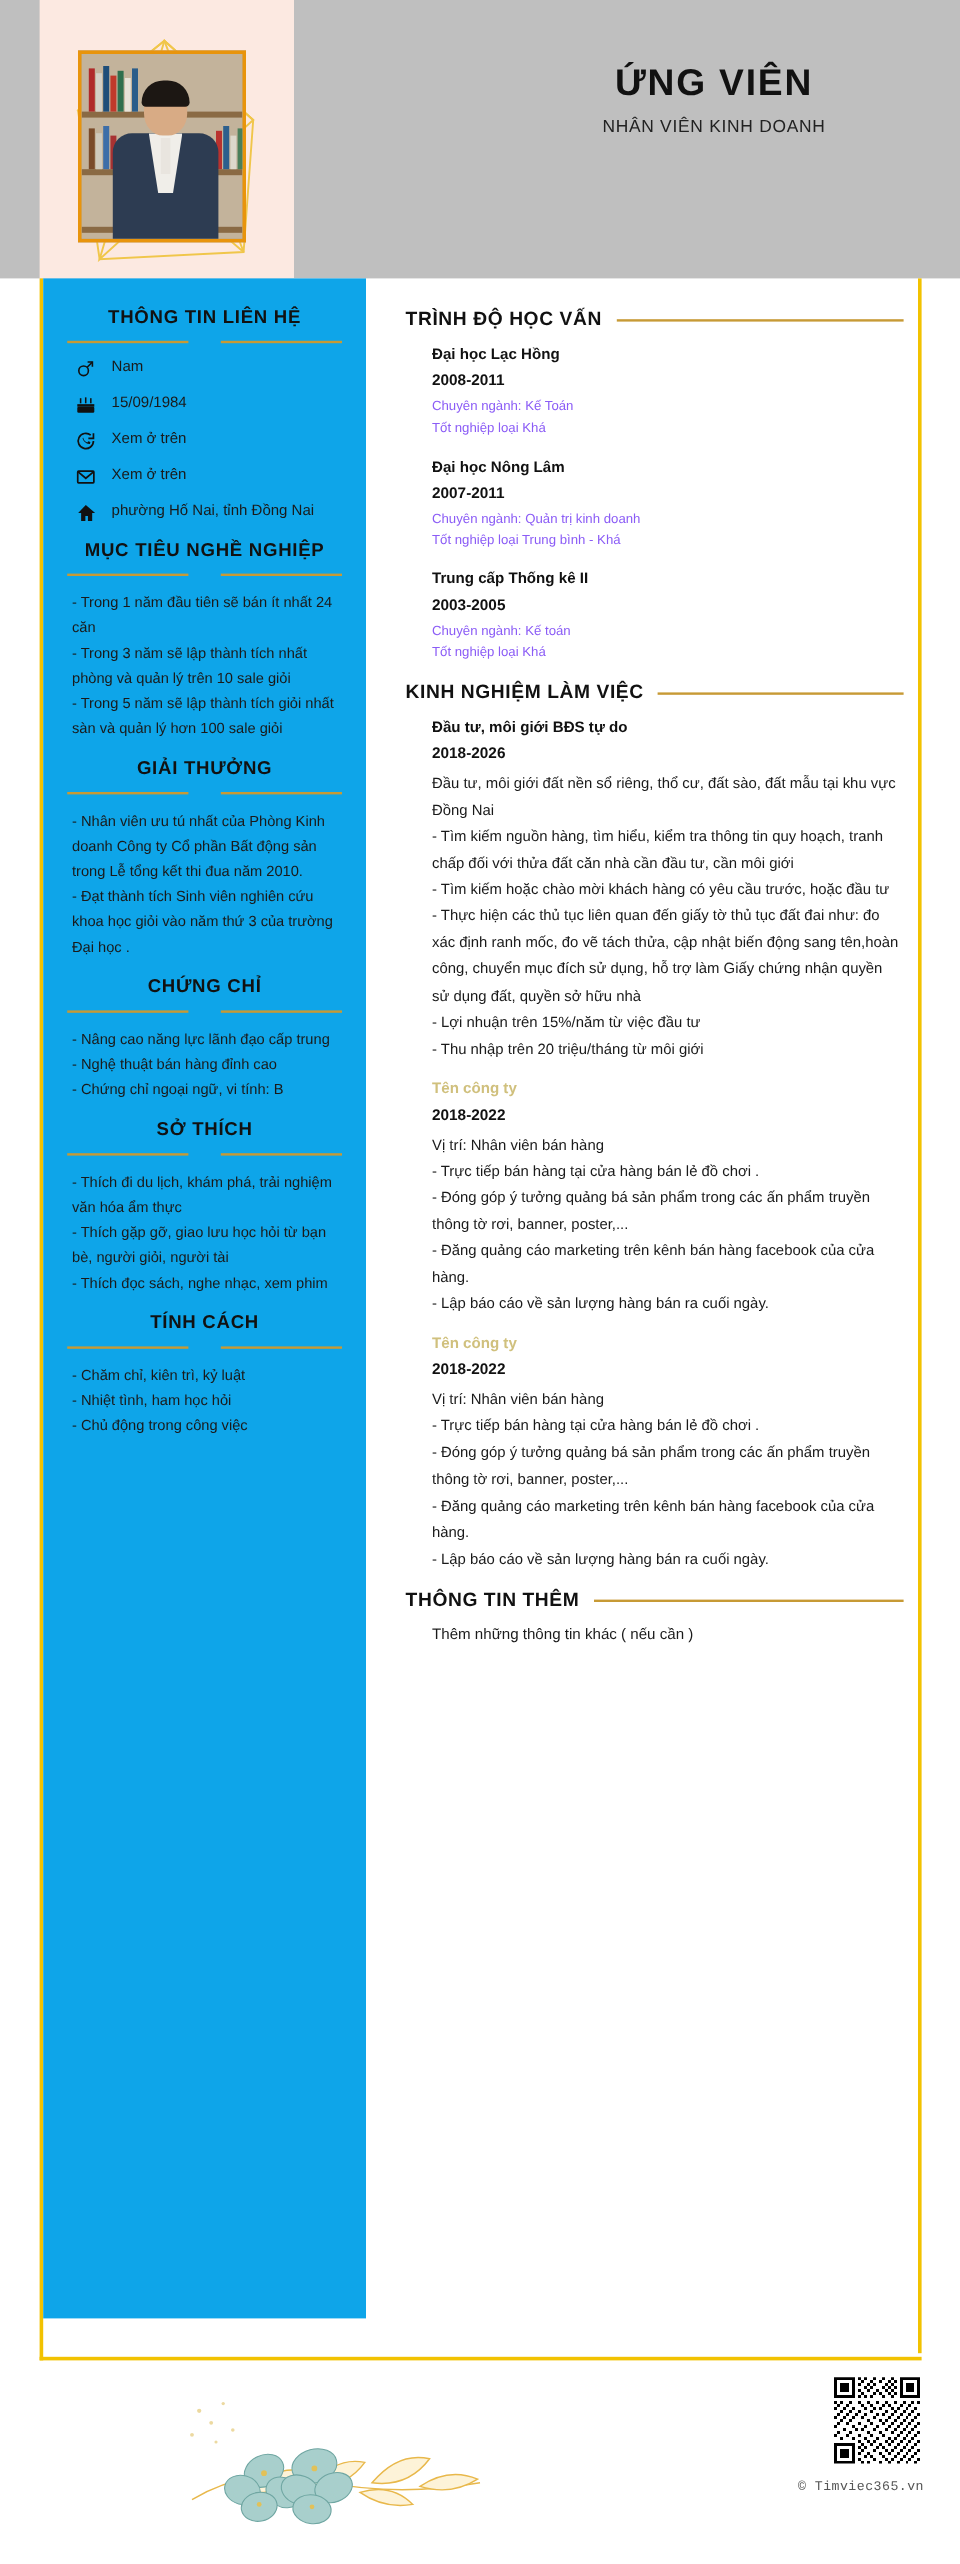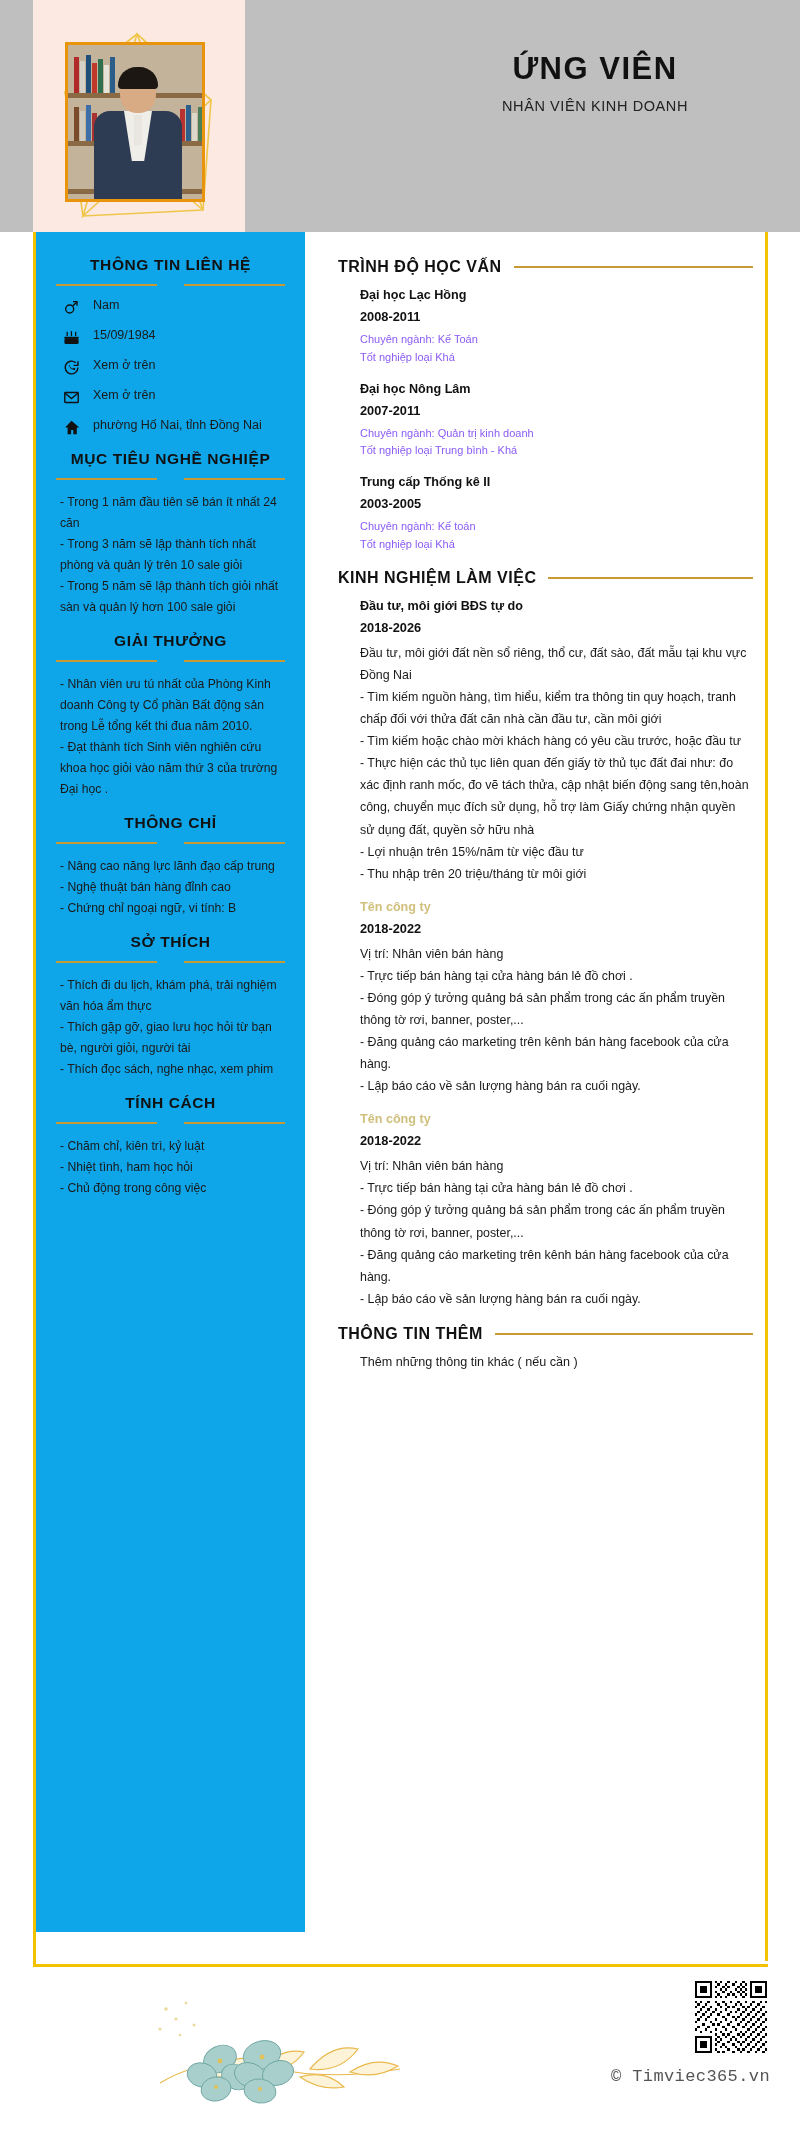--- a/index.html
+++ b/index.html
@@ -200,21 +200,21 @@
   .qr {
     position: absolute;
     right: 33px; top: 14px;
     width: 72px; height: 72px;
     background: #fff;
   }
   .brand {
     position: absolute;
     right: 30px; top: 100px;
     font-family: "Liberation Mono", monospace;
-    font-size: 17px;
+    font-size: 11px;
     color: #555;
     letter-spacing: 0.4px;
   }
   .flowers { position: absolute; left: 150px; top: 6px; width: 330px; height: 140px; }
 </style>
 </head>
 <body>
 
 <div class="page">
 
@@ -343,21 +343,21 @@
       <p>- Trong 5 năm sẽ lập thành tích giỏi nhất sàn và quản lý hơn 100 sale giỏi</p>
     </div>
 
     <div class="left-title">GIẢI THƯỞNG</div>
     <div class="left-rule"></div>
     <div class="bullets">
       <p>- Nhân viên ưu tú nhất của Phòng Kinh doanh Công ty Cổ phần Bất động sản trong Lễ tổng kết thi đua năm 2010.</p>
       <p>- Đạt thành tích Sinh viên nghiên cứu khoa học giỏi vào năm thứ 3 của trường Đại học .</p>
     </div>
 
-    <div class="left-title">THÔNG CHỈ</div>
+    <div class="left-title">CHỨNG CHỈ</div>
     <div class="left-rule"></div>
     <div class="bullets">
       <p>- Nâng cao năng lực lãnh đạo cấp trung</p>
       <p>- Nghệ thuật bán hàng đỉnh cao</p>
       <p>- Chứng chỉ ngoại ngữ, vi tính: B</p>
     </div>
 
     <div class="left-title">SỞ THÍCH</div>
     <div class="left-rule"></div>
     <div class="bullets">

